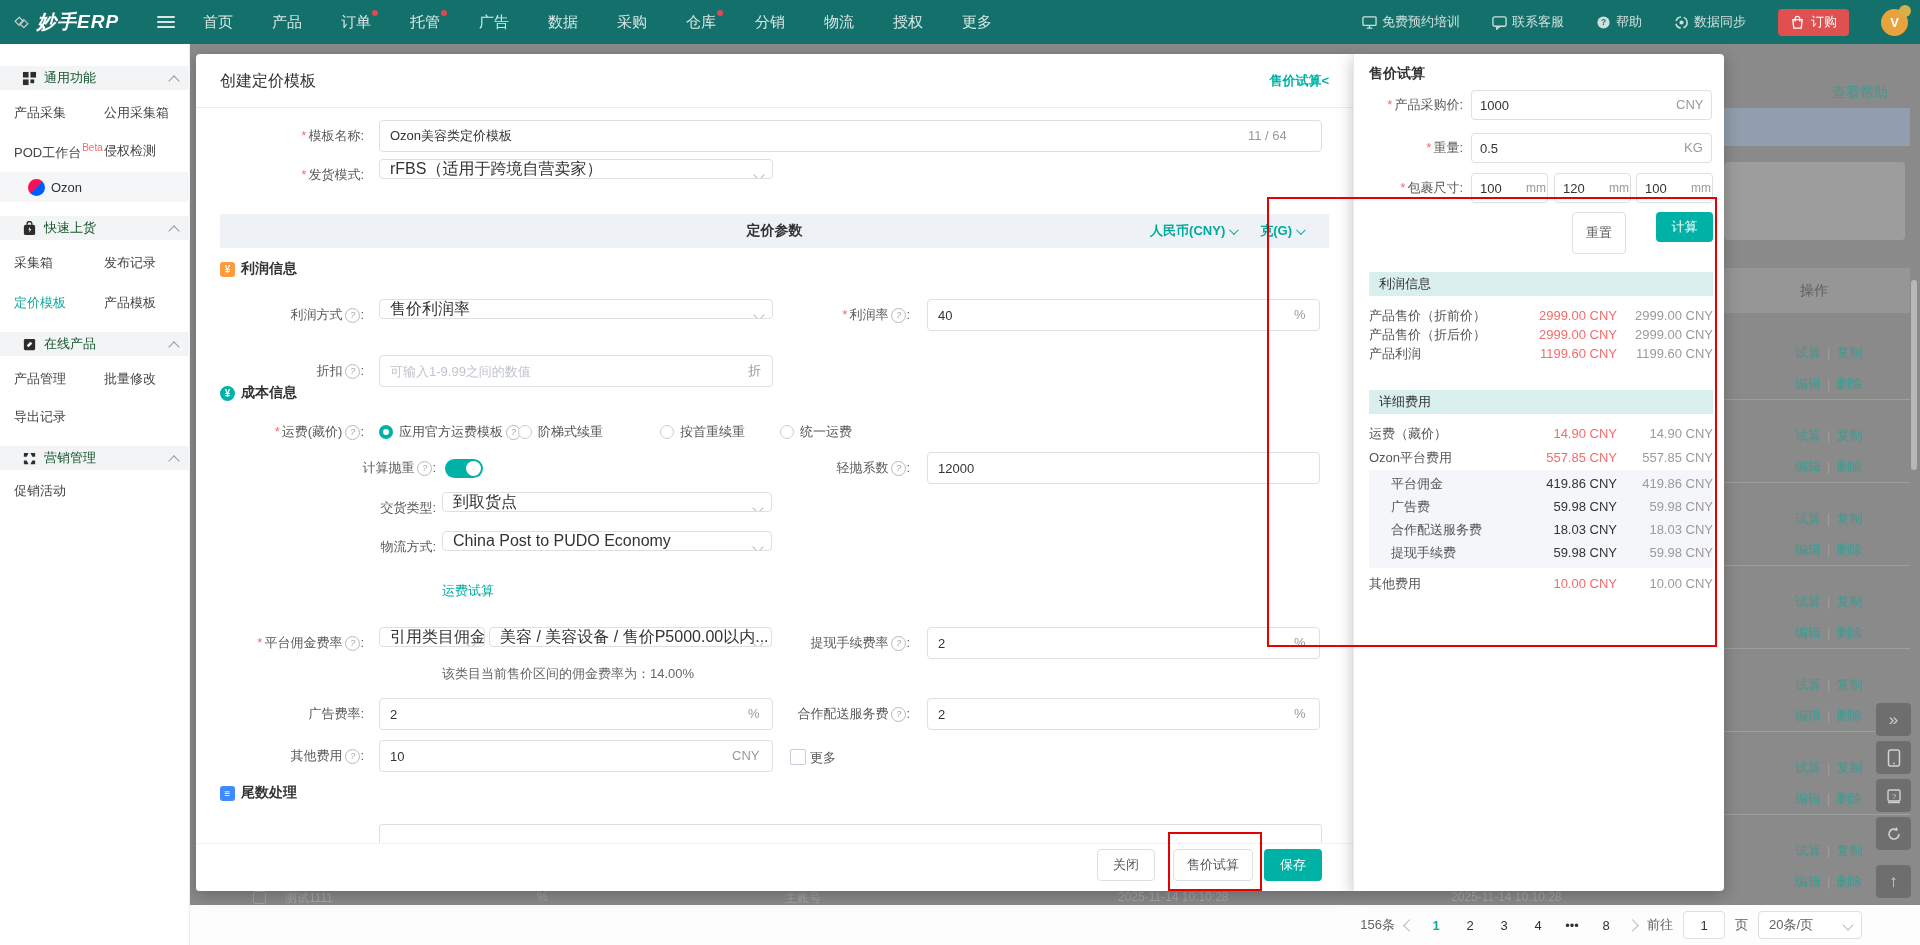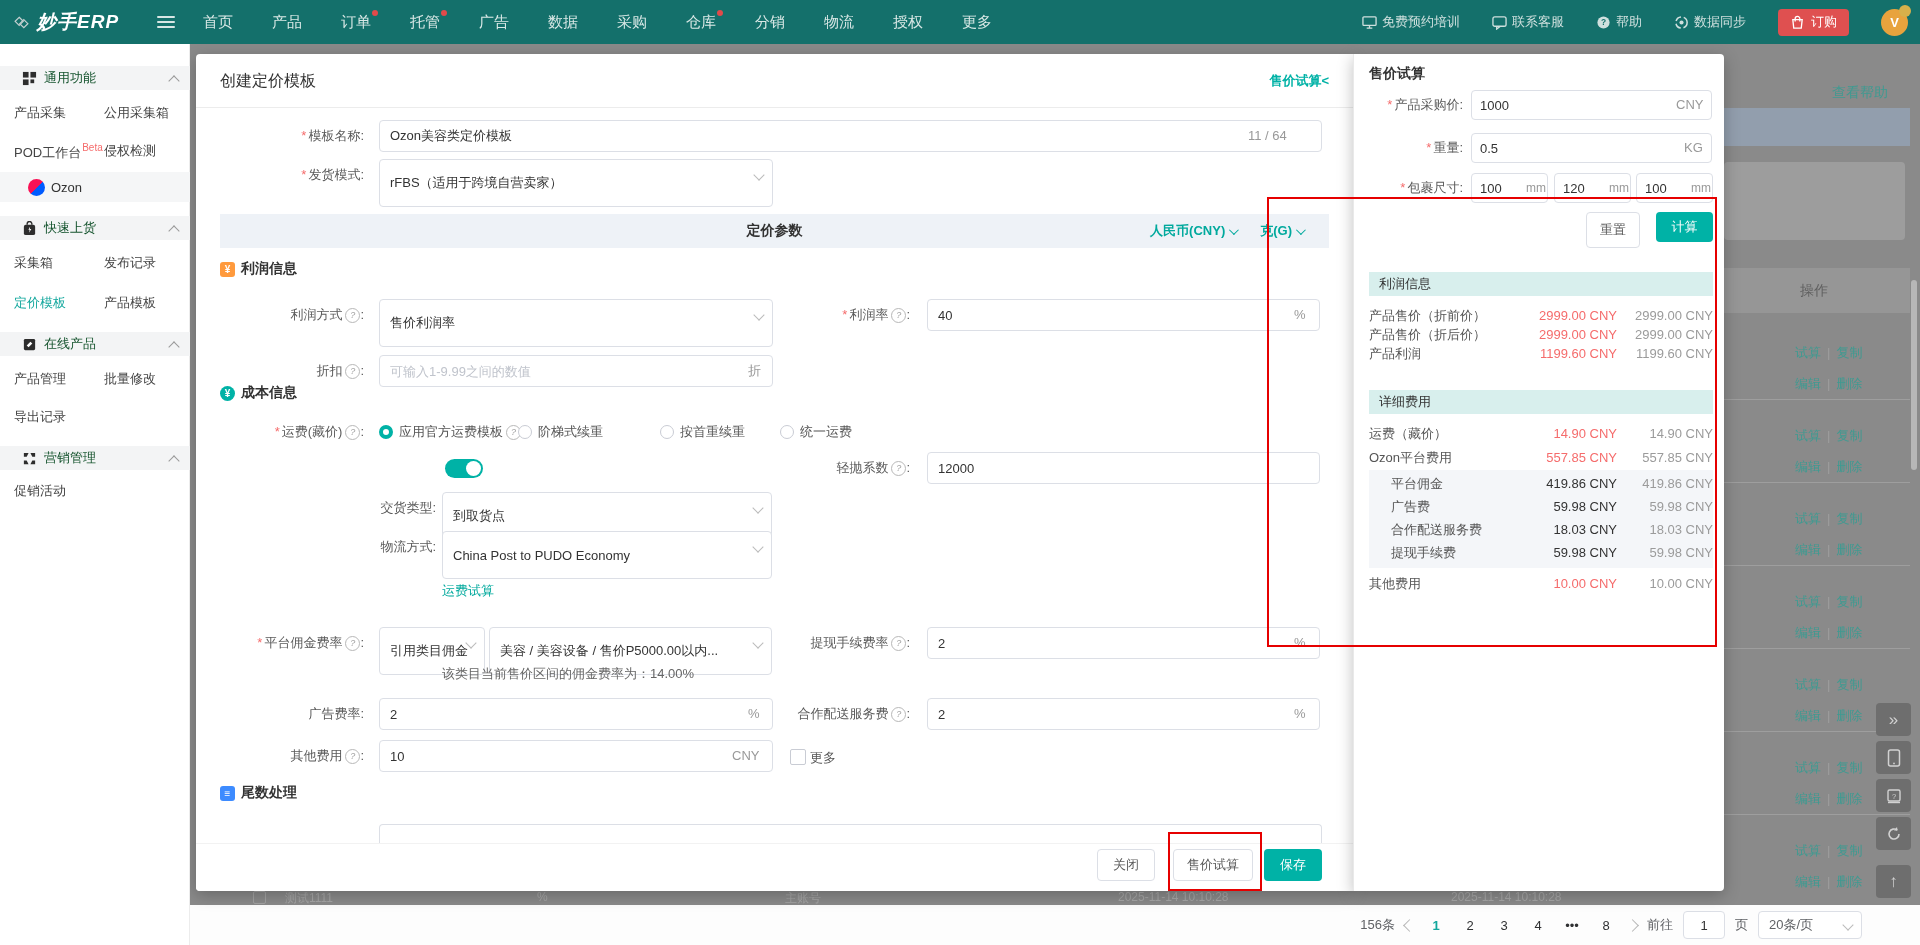--- a/index.html
+++ b/index.html
@@ -65,21 +65,21 @@
   .dlg{position:absolute;left:196px;top:54px;width:1157px;height:837px;background:#fff;border-radius:4px 0 0 4px;z-index:60;box-shadow:0 4px 16px rgba(0,0,0,.25)}
   .dlg-head{position:absolute;left:0;top:0;width:100%;height:54px;border-bottom:1px solid #ececec;box-sizing:border-box}
   .dlg-title{position:absolute;left:24px;top:0;line-height:54px;font-size:16px;color:#333}
   .dlg-toggle{position:absolute;right:24px;top:0;line-height:54px;color:#00b2a6;font-size:13px;font-weight:bold;cursor:pointer}
   .lb{position:absolute;font-size:13px;color:#5a5a5a;text-align:right;line-height:32px;white-space:nowrap}
   .st{color:#f56c6c;margin-right:2px}
   .q{display:inline-block;width:13px;height:13px;border:1px solid #b8b8b8;border-radius:50%;color:#a3a3a3;font-size:9px;line-height:12px;text-align:center;margin-left:3px;vertical-align:1px;cursor:pointer}
   .tin{position:absolute;height:32px;border:1px solid #dcdfe6;border-radius:4px;font-size:13px;color:#333;padding:0 10px;box-sizing:border-box;background:#fff;outline:none;font-family:inherit}
   .tin::placeholder{color:#c0c4cc}
   .sfx{position:absolute;color:#999;font-size:13px;line-height:32px}
-  .sel{position:absolute;height:48px;border:1px solid #dcdfe6;border-radius:4px;background:#fff;display:flex;align-items:center;padding:0 24px 0 10px;box-sizing:border-box;font-size:13px;color:#333;cursor:pointer;white-space:nowrap;overflow:hidden}
+  .sel{position:absolute;height:20px;border:1px solid #dcdfe6;border-radius:4px;background:#fff;display:flex;align-items:center;padding:0 24px 0 10px;box-sizing:border-box;font-size:16px;color:#333;cursor:pointer;white-space:nowrap;overflow:hidden}
   .sel .cv{position:absolute;right:9px;top:11px;width:7px;height:7px;border-right:1px solid #bbb;border-bottom:1px solid #bbb;transform:rotate(45deg)}
   .pbar{position:absolute;left:24px;top:160px;width:1109px;height:34px;background:#eef2f7;display:flex;align-items:center}
   .pbar .pt{position:absolute;left:0;width:100%;text-align:center;font-weight:bold;color:#333;font-size:14px}
   .pbar-links{position:absolute;right:26px;display:flex;gap:24px}
   .plink{color:#00a99d;font-weight:bold;font-size:13px;cursor:pointer;display:flex;align-items:center;gap:4px}
   .plink .cv{width:6px;height:6px;border-right:1px solid #00a99d;border-bottom:1px solid #00a99d;transform:rotate(45deg) translateY(-2px)}
   .sec{position:absolute;font-size:14px;font-weight:bold;color:#333;display:flex;align-items:center;gap:6px}
   .sic{width:15px;height:15px;border-radius:3px;color:#fff;font-size:10px;line-height:15px;text-align:center;font-weight:bold}
   .rd{display:inline-block;width:14px;height:14px;border-radius:50%;border:1px solid #c9ccd4;background:#fff;box-sizing:border-box;vertical-align:-3px;margin-right:6px;cursor:pointer}
   .rd.on{border:4px solid #00b2a6}
@@ -391,20 +391,21 @@
     <span class="sic" style="background:#00b2a6;border-radius:50%">¥</span>
     <span>成本信息</span>
   </div>
 
   <span class="lb" style="left:0;top:366px;width:168px;line-height:24px"><span class="st">*</span><span>运费(藏价)</span><i class="q">?</i>:</span>
   <span class="radio-item" style="left:183px;top:366px"><i class="rd on"></i><span>应用官方运费模板</span><i class="q">?</i></span>
   <span class="radio-item" style="left:322px;top:366px"><i class="rd"></i><span>阶梯式续重</span></span>
   <span class="radio-item" style="left:464px;top:366px"><i class="rd"></i><span>按首重续重</span></span>
   <span class="radio-item" style="left:584px;top:366px"><i class="rd"></i><span>统一运费</span></span>
 
+  <span class="lb" style="left:0;top:398px;width:240px"><span>计算抛重</span><i class="q">?</i>:</span>
   <span class="tg" style="left:249px;top:405px">
       <i></i>
     </span>
   <span class="lb" style="left:380px;top:398px;width:334px"><span>轻抛系数</span><i class="q">?</i>:</span>
   <input class="tin" style="left: 731px; top: 398px; width: 393px;" value="12000">
 
   <span class="lb" style="left:0;top:438px;width:240px">交货类型:</span>
   <div class="sel" style="left:246px;top:438px;width:330px">
       <span>到取货点</span>
       <i class="cv"></i>
@@ -470,21 +471,21 @@
   <span class="dsfx" style="left:330px;top:79px">KG</span>
 
   <span class="dlb" style="top:119px"><span class="st">*</span><span>包裹尺寸:</span></span>
   <input class="din" style="left: 117px; top: 119px; width: 77px; padding-right: 26px;" value="100">
   <span class="dsfx" style="left:172px;top:119px;font-size:12px">mm</span>
   <input class="din" style="left: 200px; top: 119px; width: 77px; padding-right: 26px;" value="120">
   <span class="dsfx" style="left:255px;top:119px;font-size:12px">mm</span>
   <input class="din" style="left: 282px; top: 119px; width: 77px; padding-right: 26px;" value="100">
   <span class="dsfx" style="left:337px;top:119px;font-size:12px">mm</span>
 
-  <span class="btn ghost" style="left:232px;top:158px;width:54px;height:36px">重置</span>
+  <span class="btn ghost" style="left:218px;top:158px;width:54px;height:42px">重置</span>
   <span class="btn teal" style="left:302px;top:158px;width:57px;height:30px">计算</span>
 
   <div class="secbar" style="top:218px">利润信息</div>
   <div class="fee" style="top:252px">
       <span class="l">产品售价（折前价）</span>
       <span class="a red">2999.00 CNY</span>
       <span class="b">2999.00 CNY</span>
     </div>
   <div class="fee" style="top:271px">
       <span class="l">产品售价（折后价）</span>

